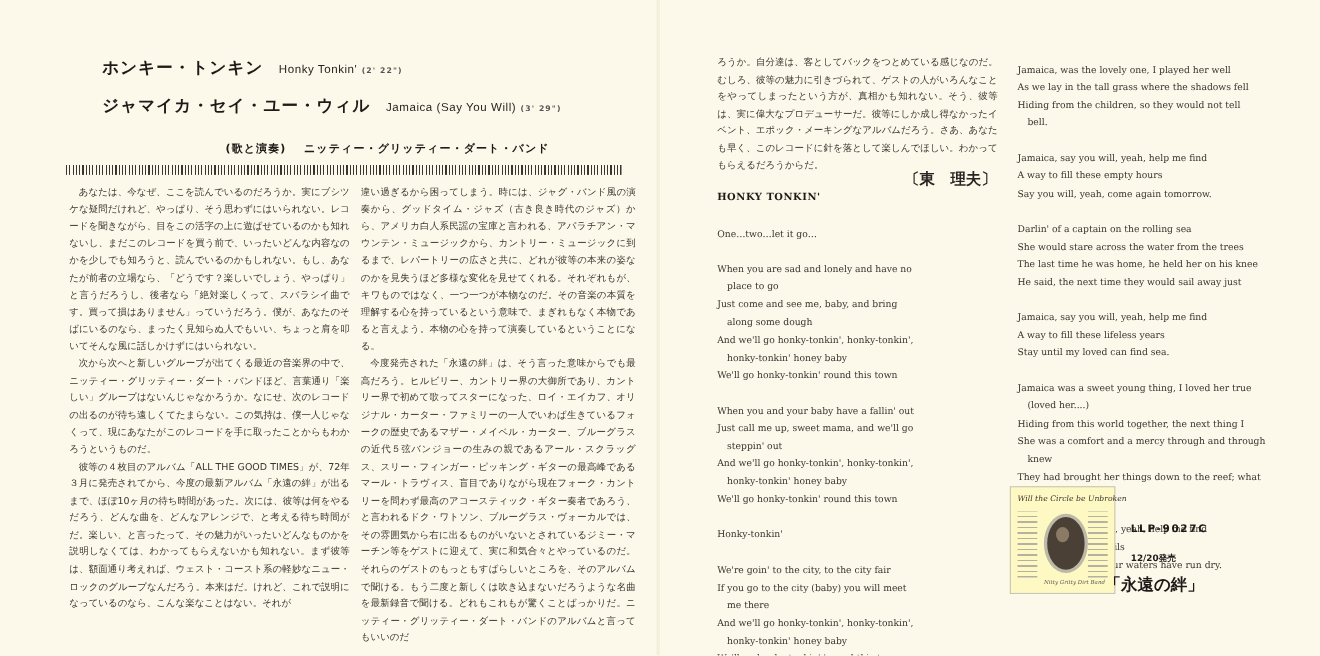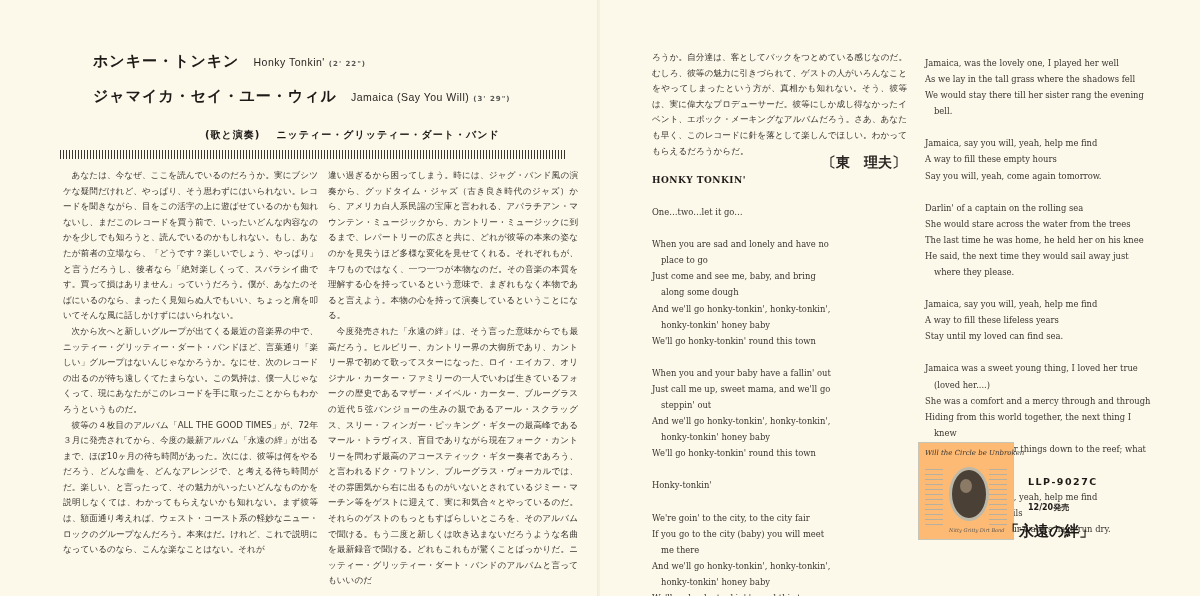--- a/index.html
+++ b/index.html
@@ -22,21 +22,21 @@
   .c2 p.first{text-indent:0;}
   .c3{left:652px;top:50px;width:255px;}
   .c3 p{text-indent:0;}
   .credit{position:absolute;left:822px;top:154px;font-family:"DejaVu Sans",sans-serif;font-weight:bold;font-size:14px;color:#2a2522;}
   .lyr{position:absolute;font-size:8.4px;line-height:16.1px;color:#3a3530;font-family:"DejaVu Serif",serif;white-space:nowrap;}
   .lyr .ind{padding-left:9px;}
   .lyr .gap{height:16px;}
   .lyr .head{font-weight:bold;font-size:9px;color:#1e1a18;letter-spacing:.5px;}
   .l1{left:652px;top:172px;}
   .l2{left:925px;top:55px;}
-  .cover{position:absolute;left:918px;top:442px;width:94px;height:96px;background:#fdba74;border:1px solid #c8c4b6;}
+  .cover{position:absolute;left:918px;top:442px;width:94px;height:96px;background:#fef9c3;border:1px solid #c8c4b6;}
   .cover .title{position:absolute;left:6px;top:6px;font-size:7px;font-style:italic;color:#3a3530;white-space:nowrap;font-family:"DejaVu Serif",serif;}
   .cover .oval{position:absolute;left:30px;top:24px;width:34px;height:48px;border-radius:50%;background:#4a4036;border:3px solid #bdb8a8;}
   .cover .face{position:absolute;left:41px;top:36px;width:12px;height:14px;border-radius:50%;background:#8a7a66;}
   .cover .sub{position:absolute;left:30px;top:84px;font-size:5px;font-style:italic;color:#5a554e;white-space:nowrap;}
   .cover .deco{position:absolute;top:22px;width:18px;height:60px;background:repeating-linear-gradient(0deg,#b5b0a0 0 1px,transparent 1px 5px);}
   .cat{position:absolute;left:1028px;top:476px;font-family:"DejaVu Sans",sans-serif;font-weight:bold;font-size:9.5px;letter-spacing:1.5px;color:#1e1a18;}
   .rel{position:absolute;left:1028px;top:502px;font-family:"DejaVu Sans",sans-serif;font-weight:bold;font-size:8px;color:#1e1a18;}
   .alb{position:absolute;left:1004px;top:522px;font-family:"DejaVu Sans",sans-serif;font-weight:bold;font-size:15px;color:#1e1a18;}
 </style>
 </head>
@@ -104,41 +104,40 @@
       <div class="ind">honky-tonkin' honey baby</div>
       <div>We'll go honky-tonkin' 'round this town</div>
     </div>
 
 </div>
 
 <div class="lyr l2">
   <div id="jm-lines">
       <div>Jamaica, was the lovely one, I played her well</div>
       <div>As we lay in the tall grass where the shadows fell</div>
-      <div>We would stay there till her sister rang the evening</div>
+      <div>Hiding from the children, so they would not tell</div>
       <div class="ind">bell.</div>
       <div class="gap"></div>
       <div>Jamaica, say you will, yeah, help me find</div>
       <div>A way to fill these empty hours</div>
       <div>Say you will, yeah, come again tomorrow.</div>
       <div class="gap"></div>
       <div>Darlin' of a captain on the rolling sea</div>
       <div>She would stare across the water from the trees</div>
       <div>The last time he was home, he held her on his knee</div>
       <div>He said, the next time they would sail away just</div>
-      <div class="ind">where they please.</div>
       <div class="gap"></div>
       <div>Jamaica, say you will, yeah, help me find</div>
       <div>A way to fill these lifeless years</div>
       <div>Stay until my loved can find sea.</div>
       <div class="gap"></div>
       <div>Jamaica was a sweet young thing, I loved her true</div>
       <div class="ind">(loved her....)</div>
+      <div>Hiding from this world together, the next thing I</div>
       <div>She was a comfort and a mercy through and through</div>
-      <div>Hiding from this world together, the next thing I</div>
       <div class="ind">knew</div>
       <div>They had brought her things down to the reef; what</div>
       <div class="ind">could I do?</div>
       <div class="gap"></div>
       <div>Jamaica, say you will, yeah, help me find</div>
       <div>A way to fill these sails</div>
       <div>And we'll sail until our waters have run dry.</div>
     </div>
 </div>
 

